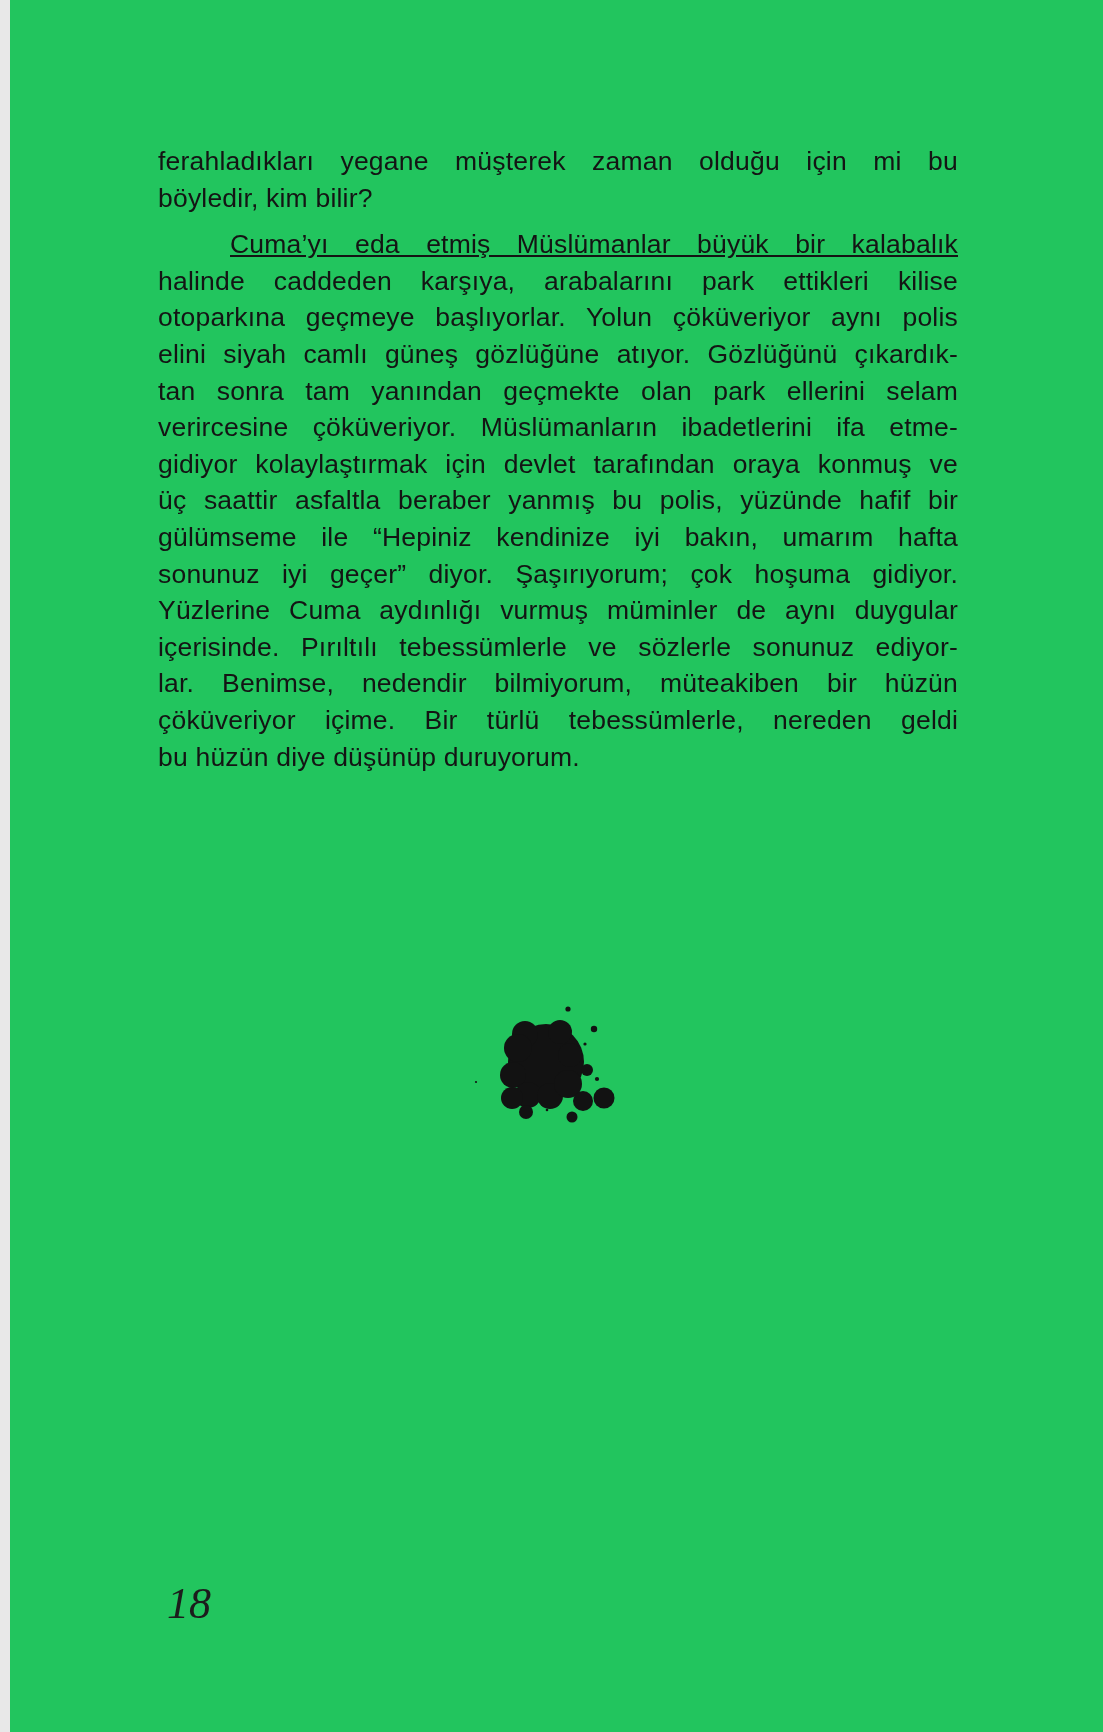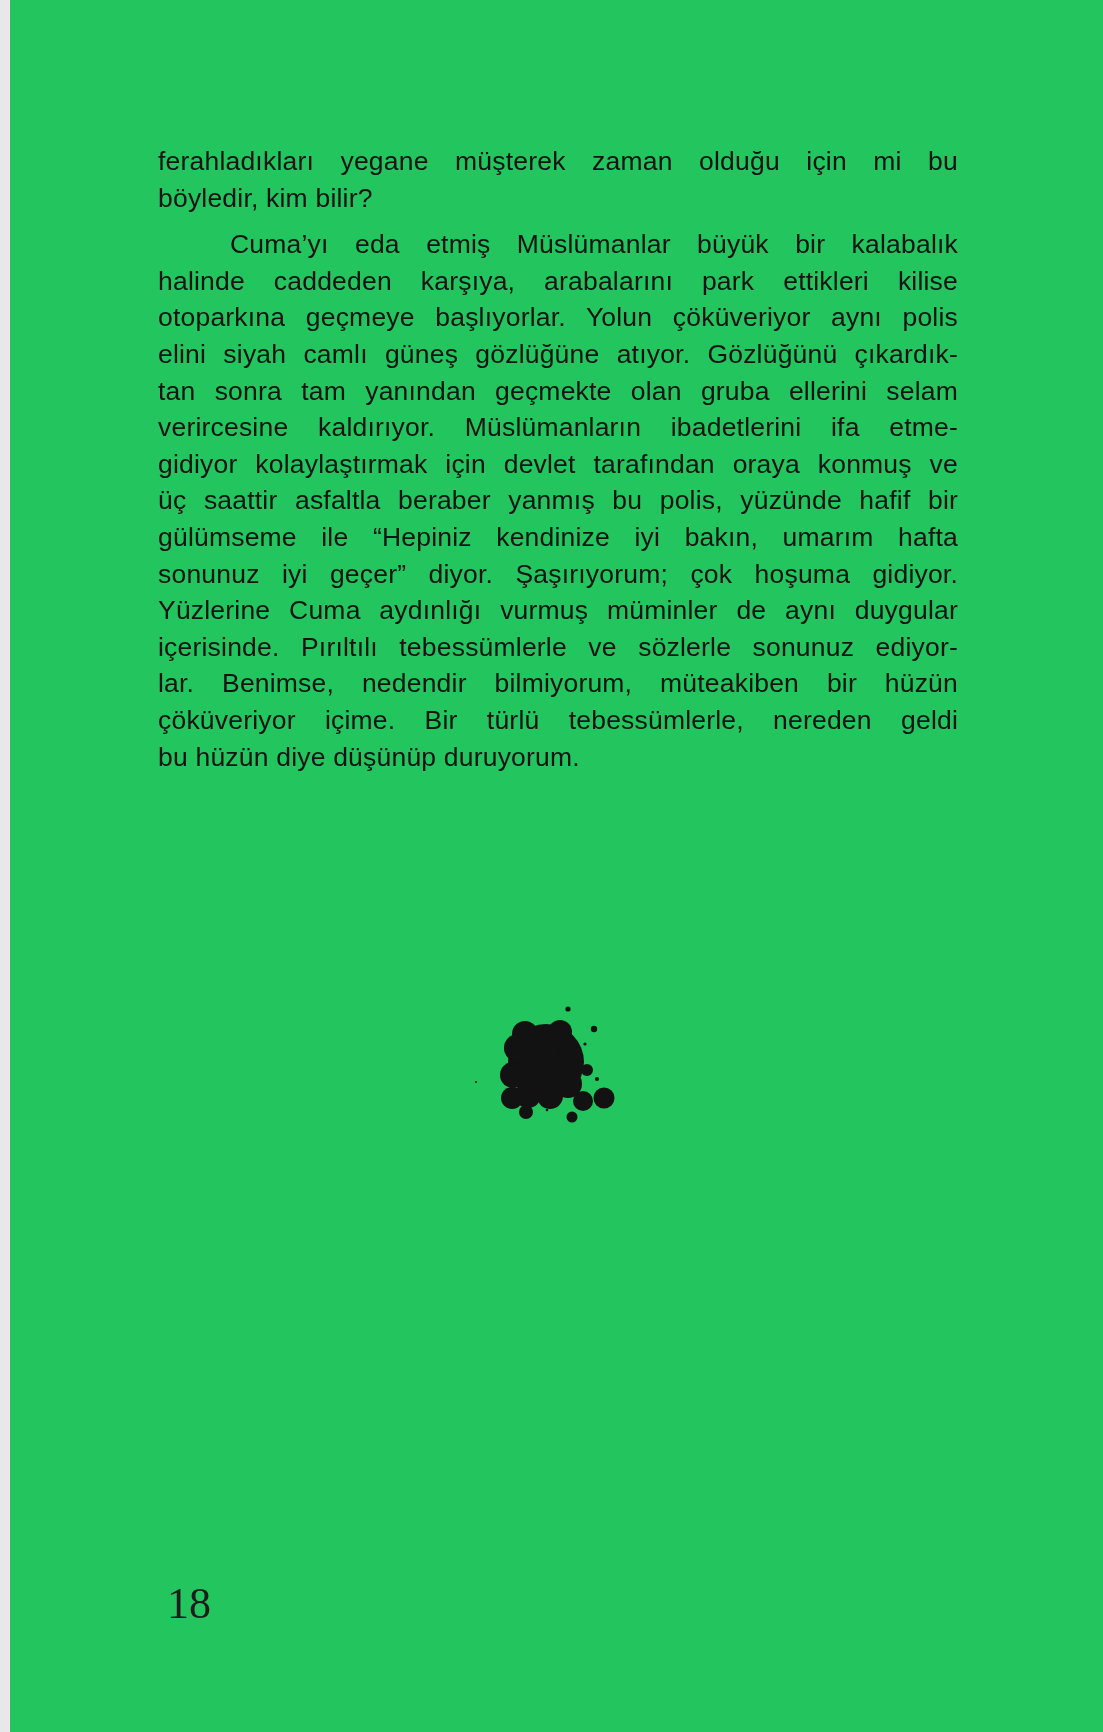--- a/index.html
+++ b/index.html
@@ -30,33 +30,35 @@
   .para-first { margin-bottom: 10px; }
   .line {
     display: block;
     text-align: justify;
   }
   .line.j {
     text-align-last: justify;
   }
   .line.indent {
     padding-left: 72px;
+    text-decoration: underline;
   }
   .ink-blot {
     position: absolute;
     left: 440px;
     top: 1000px;
     width: 180px;
     height: 130px;
   }
   .page-number {
     position: absolute;
     left: 157px;
     top: 1578px;
     font-family: "Liberation Serif", "DejaVu Serif", serif;
+    font-style: italic;
     font-size: 44px;
     color: #1c1c1c;
   }
 </style>
 </head>
 <body>
 
 <div class="page">
 
   <div class="text-block">
@@ -64,22 +66,22 @@
     <p class="para para-first">
       <span class="line j">ferahladıkları yegane müşterek zaman olduğu için mi bu</span>
       <span class="line">böyledir, kim bilir?</span>
     </p>
 
     <p class="para">
       <span class="line j indent">Cuma’yı eda etmiş Müslümanlar büyük bir kalabalık</span>
       <span class="line j">halinde caddeden karşıya, arabalarını park ettikleri kilise</span>
       <span class="line j">otoparkına geçmeye başlıyorlar. Yolun çöküveriyor aynı polis</span>
       <span class="line j">elini siyah camlı güneş gözlüğüne atıyor. Gözlüğünü çıkardık-</span>
-      <span class="line j">tan sonra tam yanından geçmekte olan gruba ellerini selam</span>
-      <span class="line j">verircesine kaldırıyor. Müslümanların ibadetlerini ifa etme-</span>
+      <span class="line j">tan sonra tam yanından geçmekte olan park ellerini selam</span>
+      <span class="line j">verircesine çöküveriyor. Müslümanların ibadetlerini ifa etme-</span>
       <span class="line j">gidiyor kolaylaştırmak için devlet tarafından oraya konmuş ve</span>
       <span class="line j">üç saattir asfaltla beraber yanmış bu polis, yüzünde hafif bir</span>
       <span class="line j">gülümseme ile “Hepiniz kendinize iyi bakın, umarım hafta</span>
       <span class="line j">sonunuz iyi geçer” diyor. Şaşırıyorum; çok hoşuma gidiyor.</span>
       <span class="line j">Yüzlerine Cuma aydınlığı vurmuş müminler de aynı duygular</span>
       <span class="line j">içerisinde. Pırıltılı tebessümlerle ve sözlerle sonunuz ediyor-</span>
       <span class="line j">lar. Benimse, nedendir bilmiyorum, müteakiben bir hüzün</span>
       <span class="line j">çöküveriyor içime. Bir türlü tebessümlerle, nereden geldi</span>
       <span class="line">bu hüzün diye düşünüp duruyorum.</span>
     </p>

